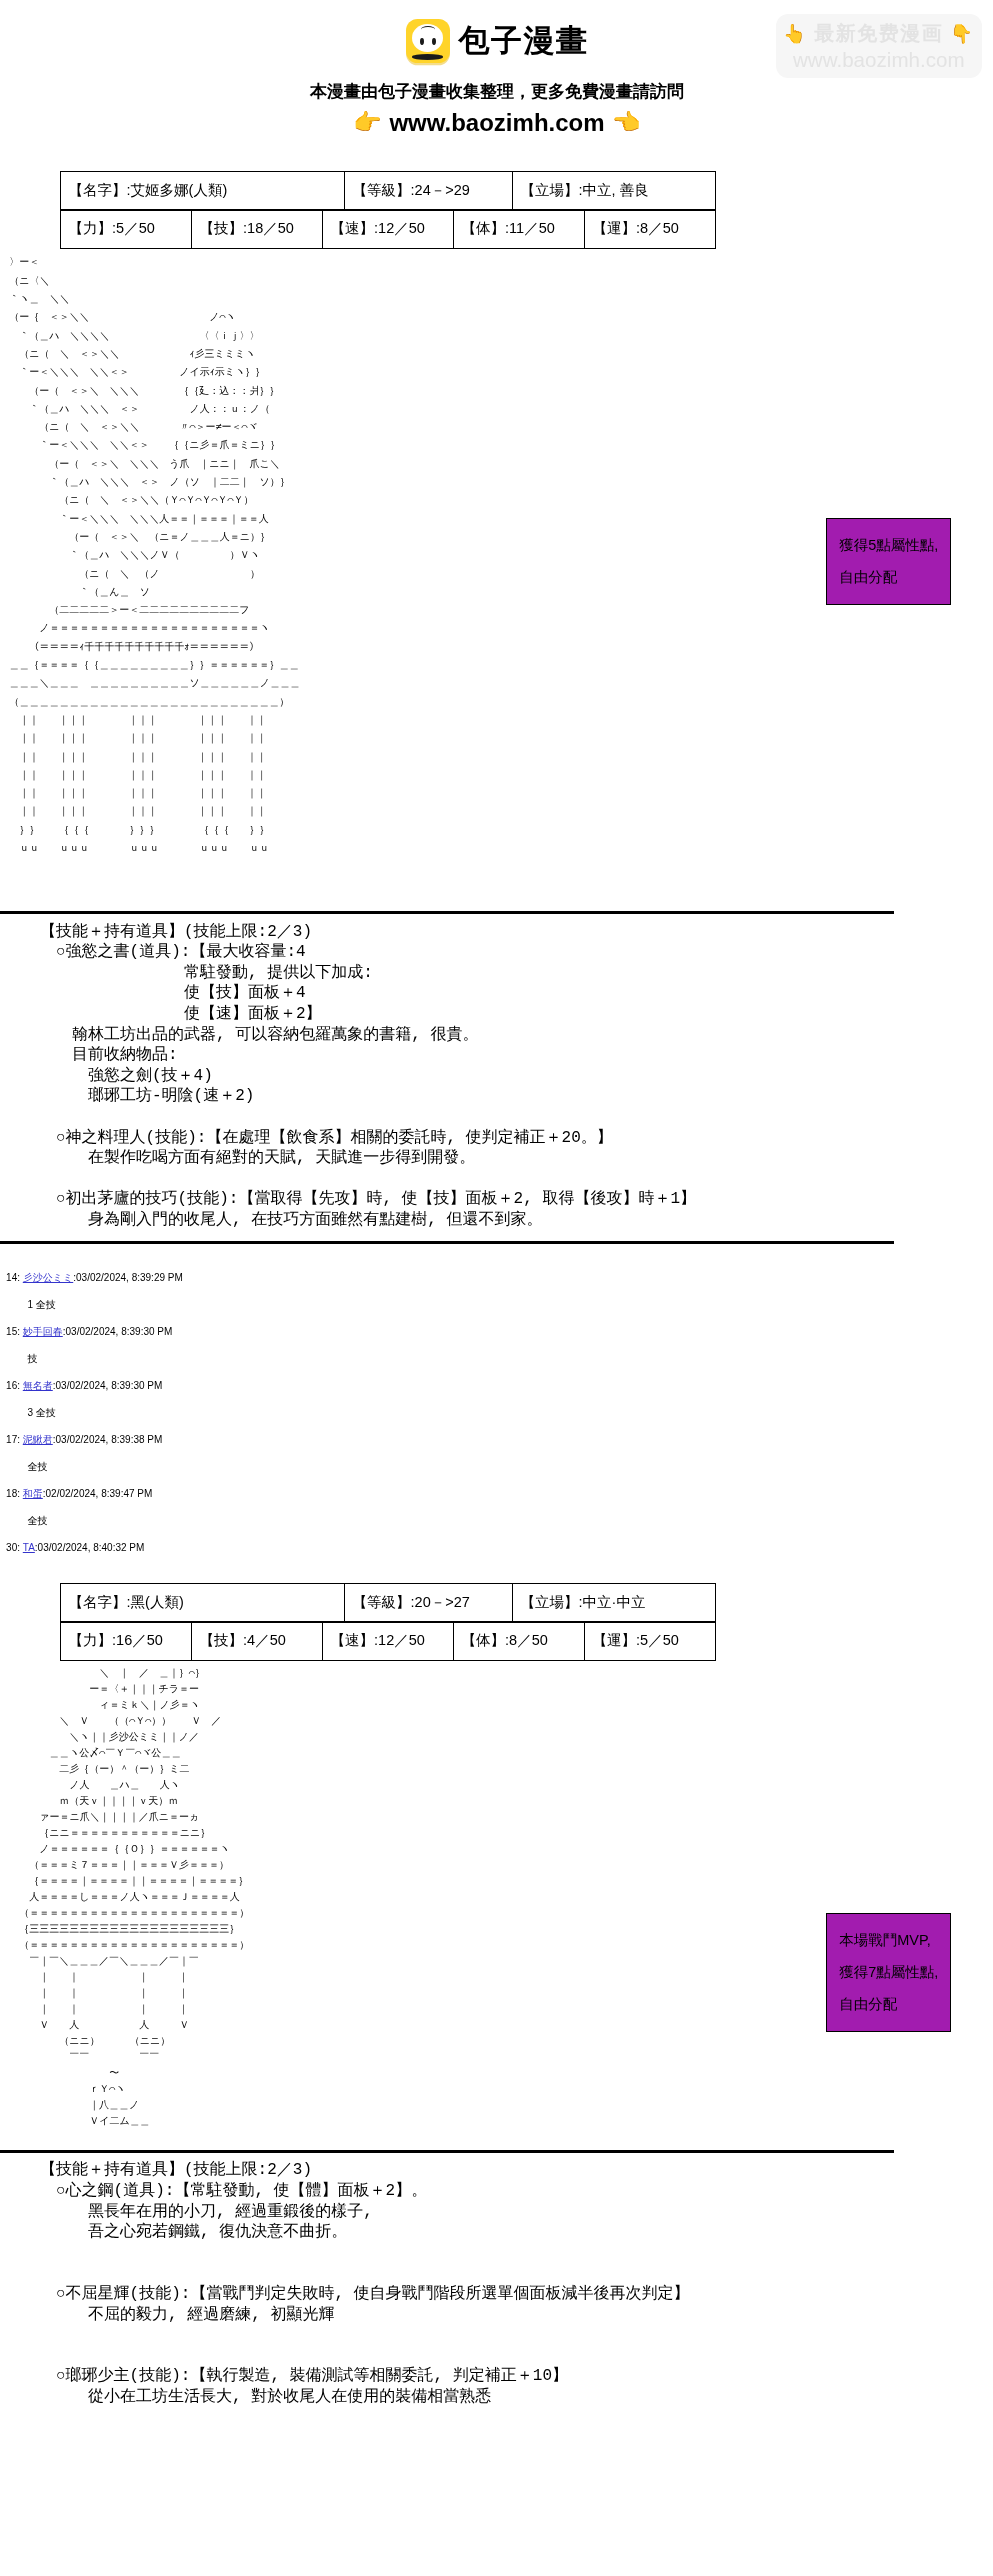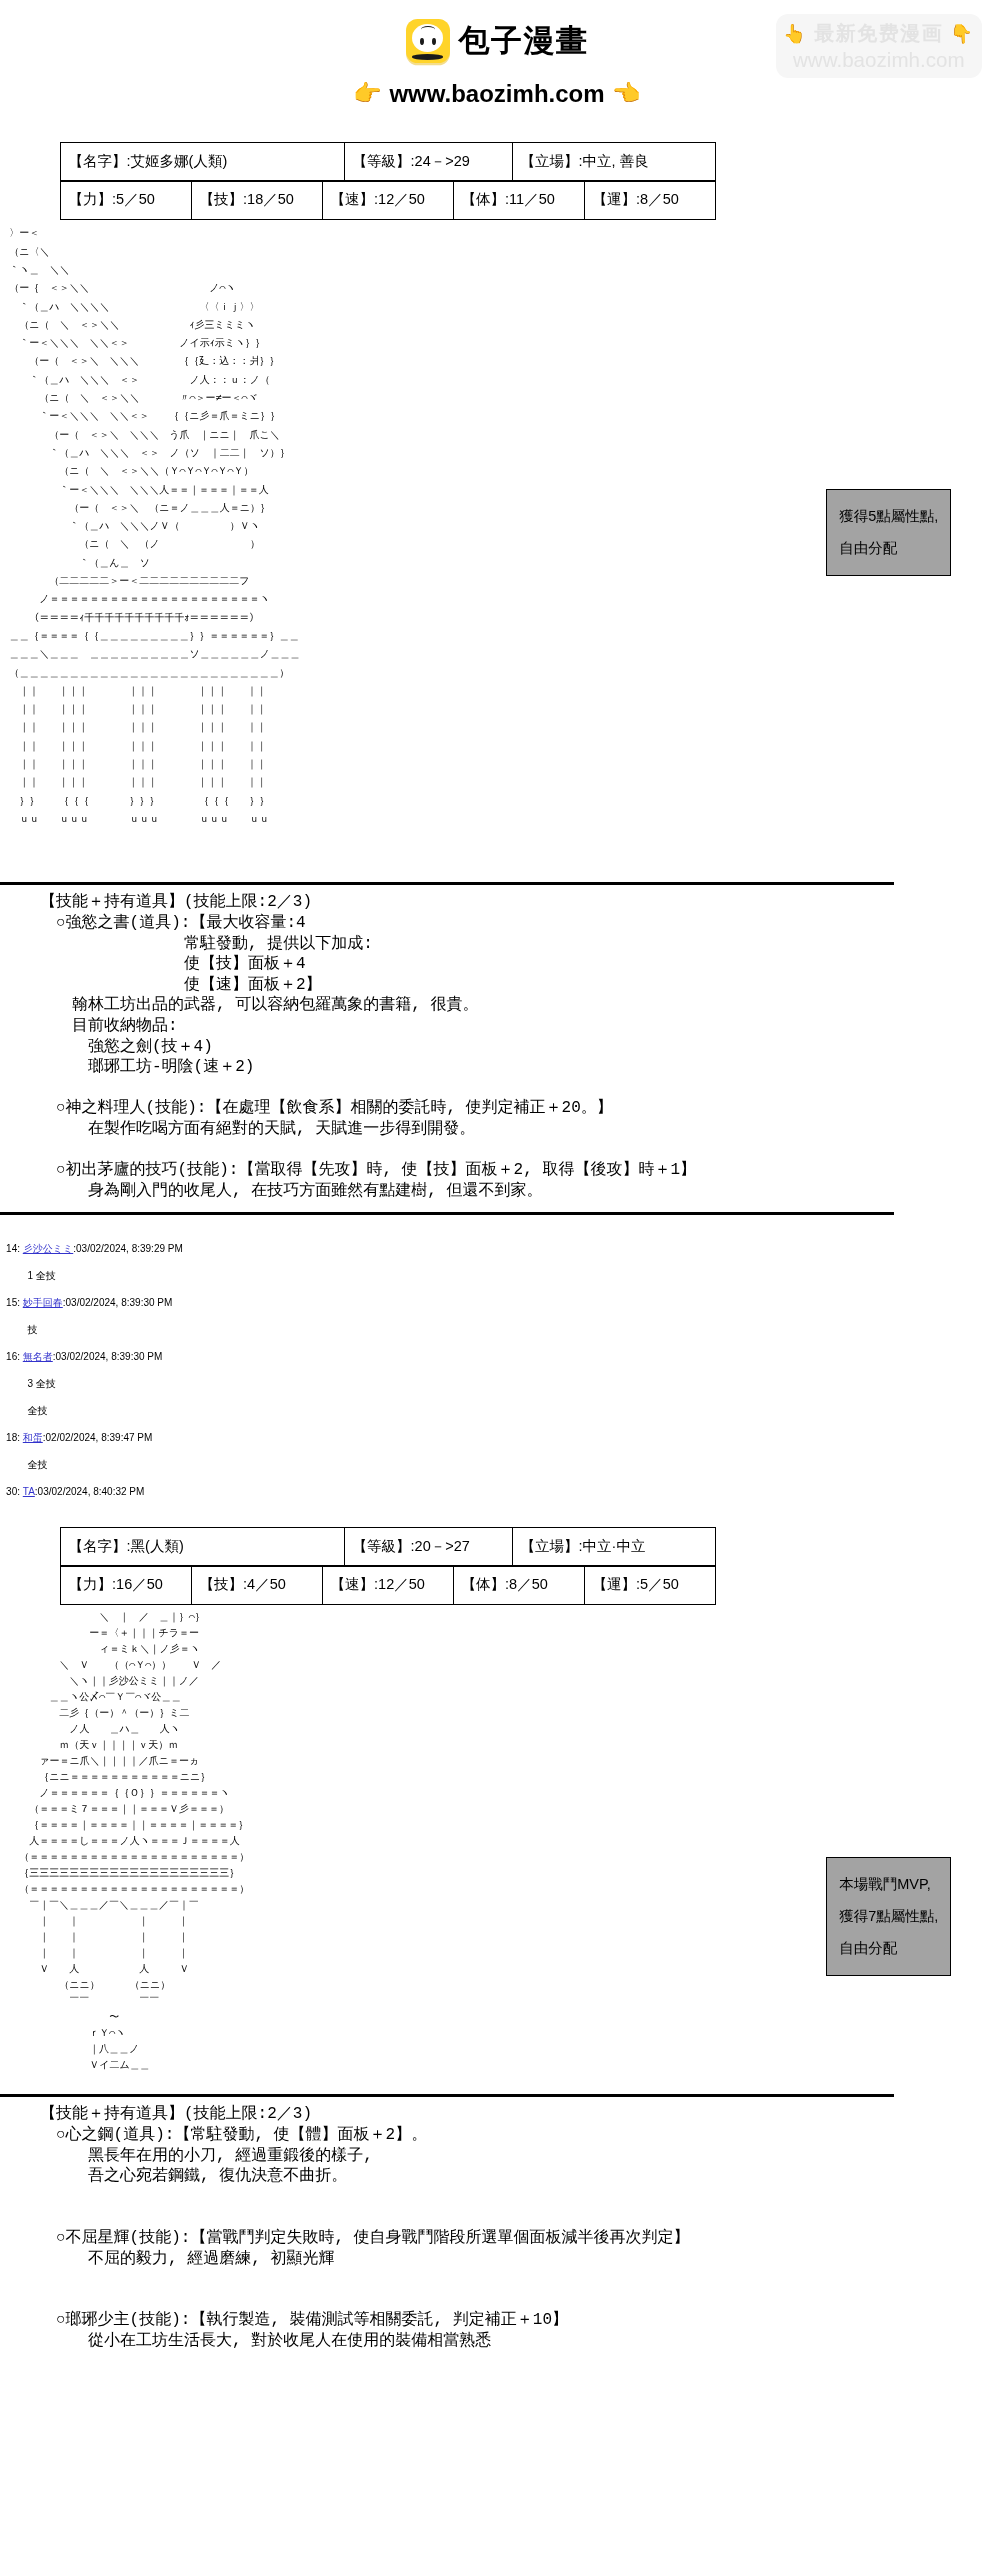--- a/index.html
+++ b/index.html
@@ -37,21 +37,21 @@
   .t1 { margin-top:34px; }
 
   
   .art-wrap { position:relative; width:994px; overflow:hidden; }
   .art-wrap.a1 { height:662px; }
   .art-wrap.a2 { height:489px; }
   pre.art { margin:4.6px 0 0 9.2px; font-family:"DejaVu Sans Mono", monospace; font-size:10px; }
   pre.art.art1 { line-height:18.3px; }
   pre.art.art2 { line-height:16px; }
 
-  .award-box { position:absolute; left:826px; border:1.5px solid #000; background:#a3a3a3;
+  .award-box { position:absolute; left:826px; border:1.5px solid #000; background:#a21caf;
                padding:10.7px 12.2px; font-size:14.5px; white-space:nowrap; }
   .award-box .aw-line { height:32px; display:flex; align-items:center; }
   .award-box.b1 { top:269px; }
   .award-box.b2 { top:252px; }
 
   
   .divider { width:894px; height:3.1px; background:#000; }
 
   
   pre.skills { margin:7.6px 0 10.7px 40px; font-family:Liberation Mono, monospace; font-size:16px; line-height:20.6px; }
@@ -71,20 +71,21 @@
     <div class="logo-icon">
       <div class="bun">
         <div class="bun-pleat"></div>
         <div class="bun-eye l"></div>
         <div class="bun-eye r"></div>
       </div>
       <div class="bun-shadow"></div>
     </div>
     <div class="logo-text">包子漫畫</div>
   </div>
+  <div class="subtitle">本漫畫由包子漫畫收集整理，更多免費漫畫請訪問</div>
   <div class="url-row">
     <span class="emoji">👉</span>
     <span>www.baozimh.com</span>
     <span class="emoji">👈</span>
   </div>
 </div>
 
 <div class="badge">
   <div class="badge-line1">
     <span class="emoji">👆</span>
@@ -185,20 +186,23 @@
   <div class="c-row">
     <span>15: </span><a class="c-name">妙手回春</a><span>:03/02/2024, 8:39:30 PM</span>
   </div>
   <div class="c-reply">技</div>
 
   <div class="c-row">
     <span>16: </span><a class="c-name">無名者</a><span>:03/02/2024, 8:39:30 PM</span>
   </div>
   <div class="c-reply">3 全技</div>
 
+  <div class="c-row">
+    <span>17: </span><a class="c-name">泥鰍君</a><span>:03/02/2024, 8:39:38 PM</span>
+  </div>
   <div class="c-reply">全技</div>
 
   <div class="c-row">
     <span>18: </span><a class="c-name">和蛋</a><span>:02/02/2024, 8:39:47 PM</span>
   </div>
   <div class="c-reply">全技</div>
 
   <div class="c-row">
     <span>30: </span><a class="c-name">TA</a><span>:03/02/2024, 8:40:32 PM</span>
   </div>

